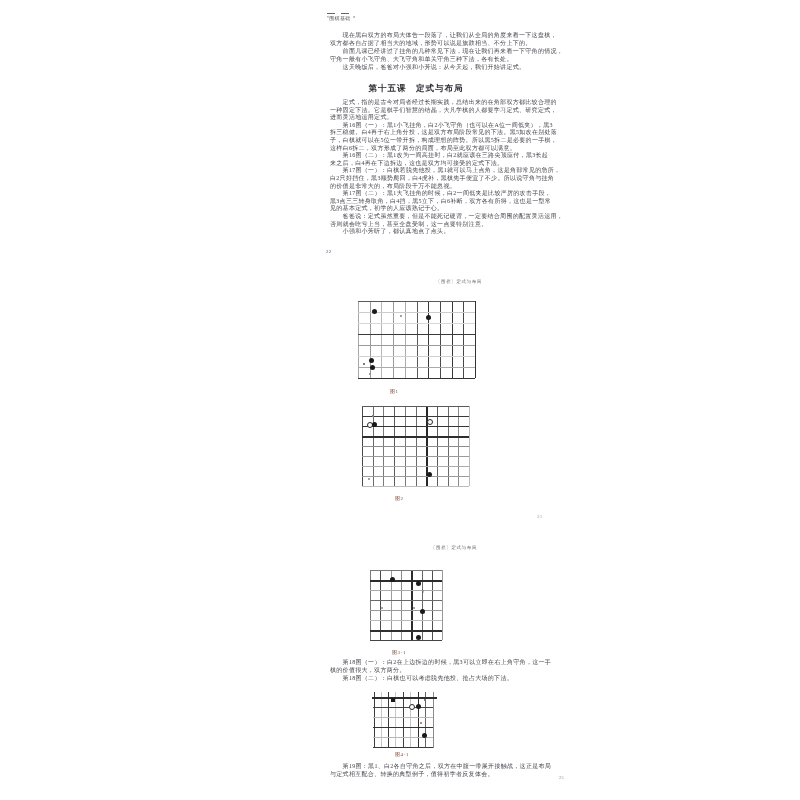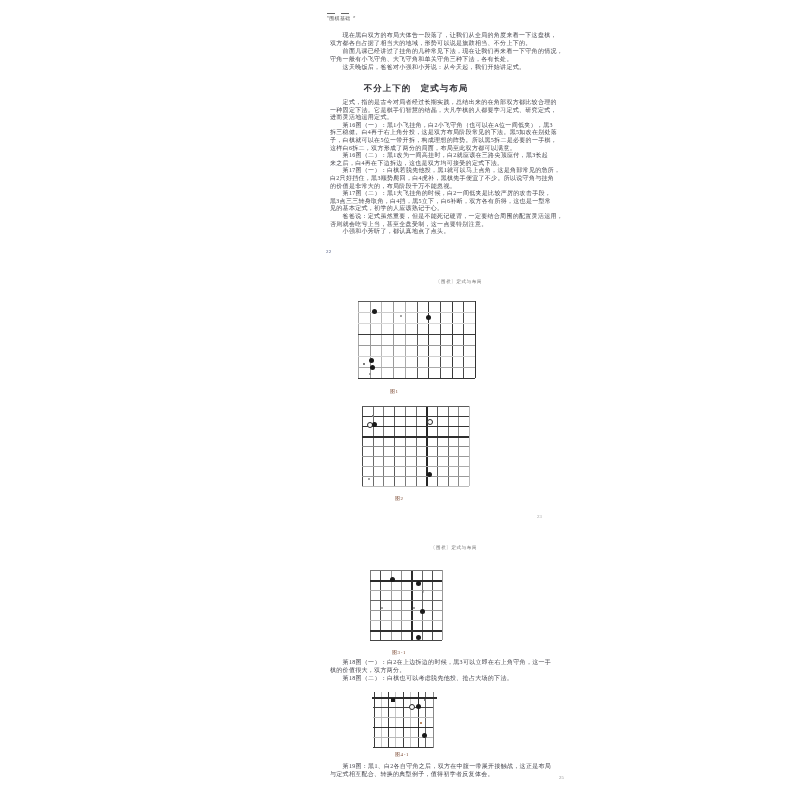--- a/index.html
+++ b/index.html
@@ -39,21 +39,21 @@
   <div class="rule" style="left:327px;top:13px;width:8px;"></div>
   <div class="rule" style="left:341px;top:13px;width:8px;"></div>
   <div class="txt" id="headtop">〝围棋基础〞</div>
 
   <div class="txt" id="intro">　　现在黑白双方的布局大体告一段落了，让我们从全局的角度来看一下这盘棋，
 双方都各自占据了相当大的地域，形势可以说是旗鼓相当、不分上下的。
 　　前面几课已经讲过了挂角的几种常见下法，现在让我们再来看一下守角的情况，
 守角一般有小飞守角、大飞守角和单关守角三种下法，各有长处。
 　　这天晚饭后，爸爸对小强和小芳说：从今天起，我们开始讲定式。</div>
 
-  <div id="heading">不分上下的　定式与布局</div>
+  <div id="heading">第十五课　定式与布局</div>
 
   <div class="txt" id="bodytext">　　定式，指的是古今对局者经过长期实践，总结出来的在角部双方都比较合理的
 一种固定下法。它是棋手们智慧的结晶，大凡学棋的人都要学习定式、研究定式，
 进而灵活地运用定式。
 　　第16图（一）：黑1小飞挂角，白2小飞守角（也可以在A位一间低夹），黑3
 拆三稳健。白4再于右上角分投，这是双方布局阶段常见的下法。黑5如改在别处落
 子，白棋就可以在5位一带开拆，构成理想的阵势。所以黑5拆二是必要的一手棋，
 这样白6拆二，双方形成了两分的局面，布局至此双方都可以满意。
 　　第16图（二）：黑1改为一间高挂时，白2就应该在三路尖顶应付，黑3长起
 来之后，白4再在下边拆边，这也是双方均可接受的定式下法。

